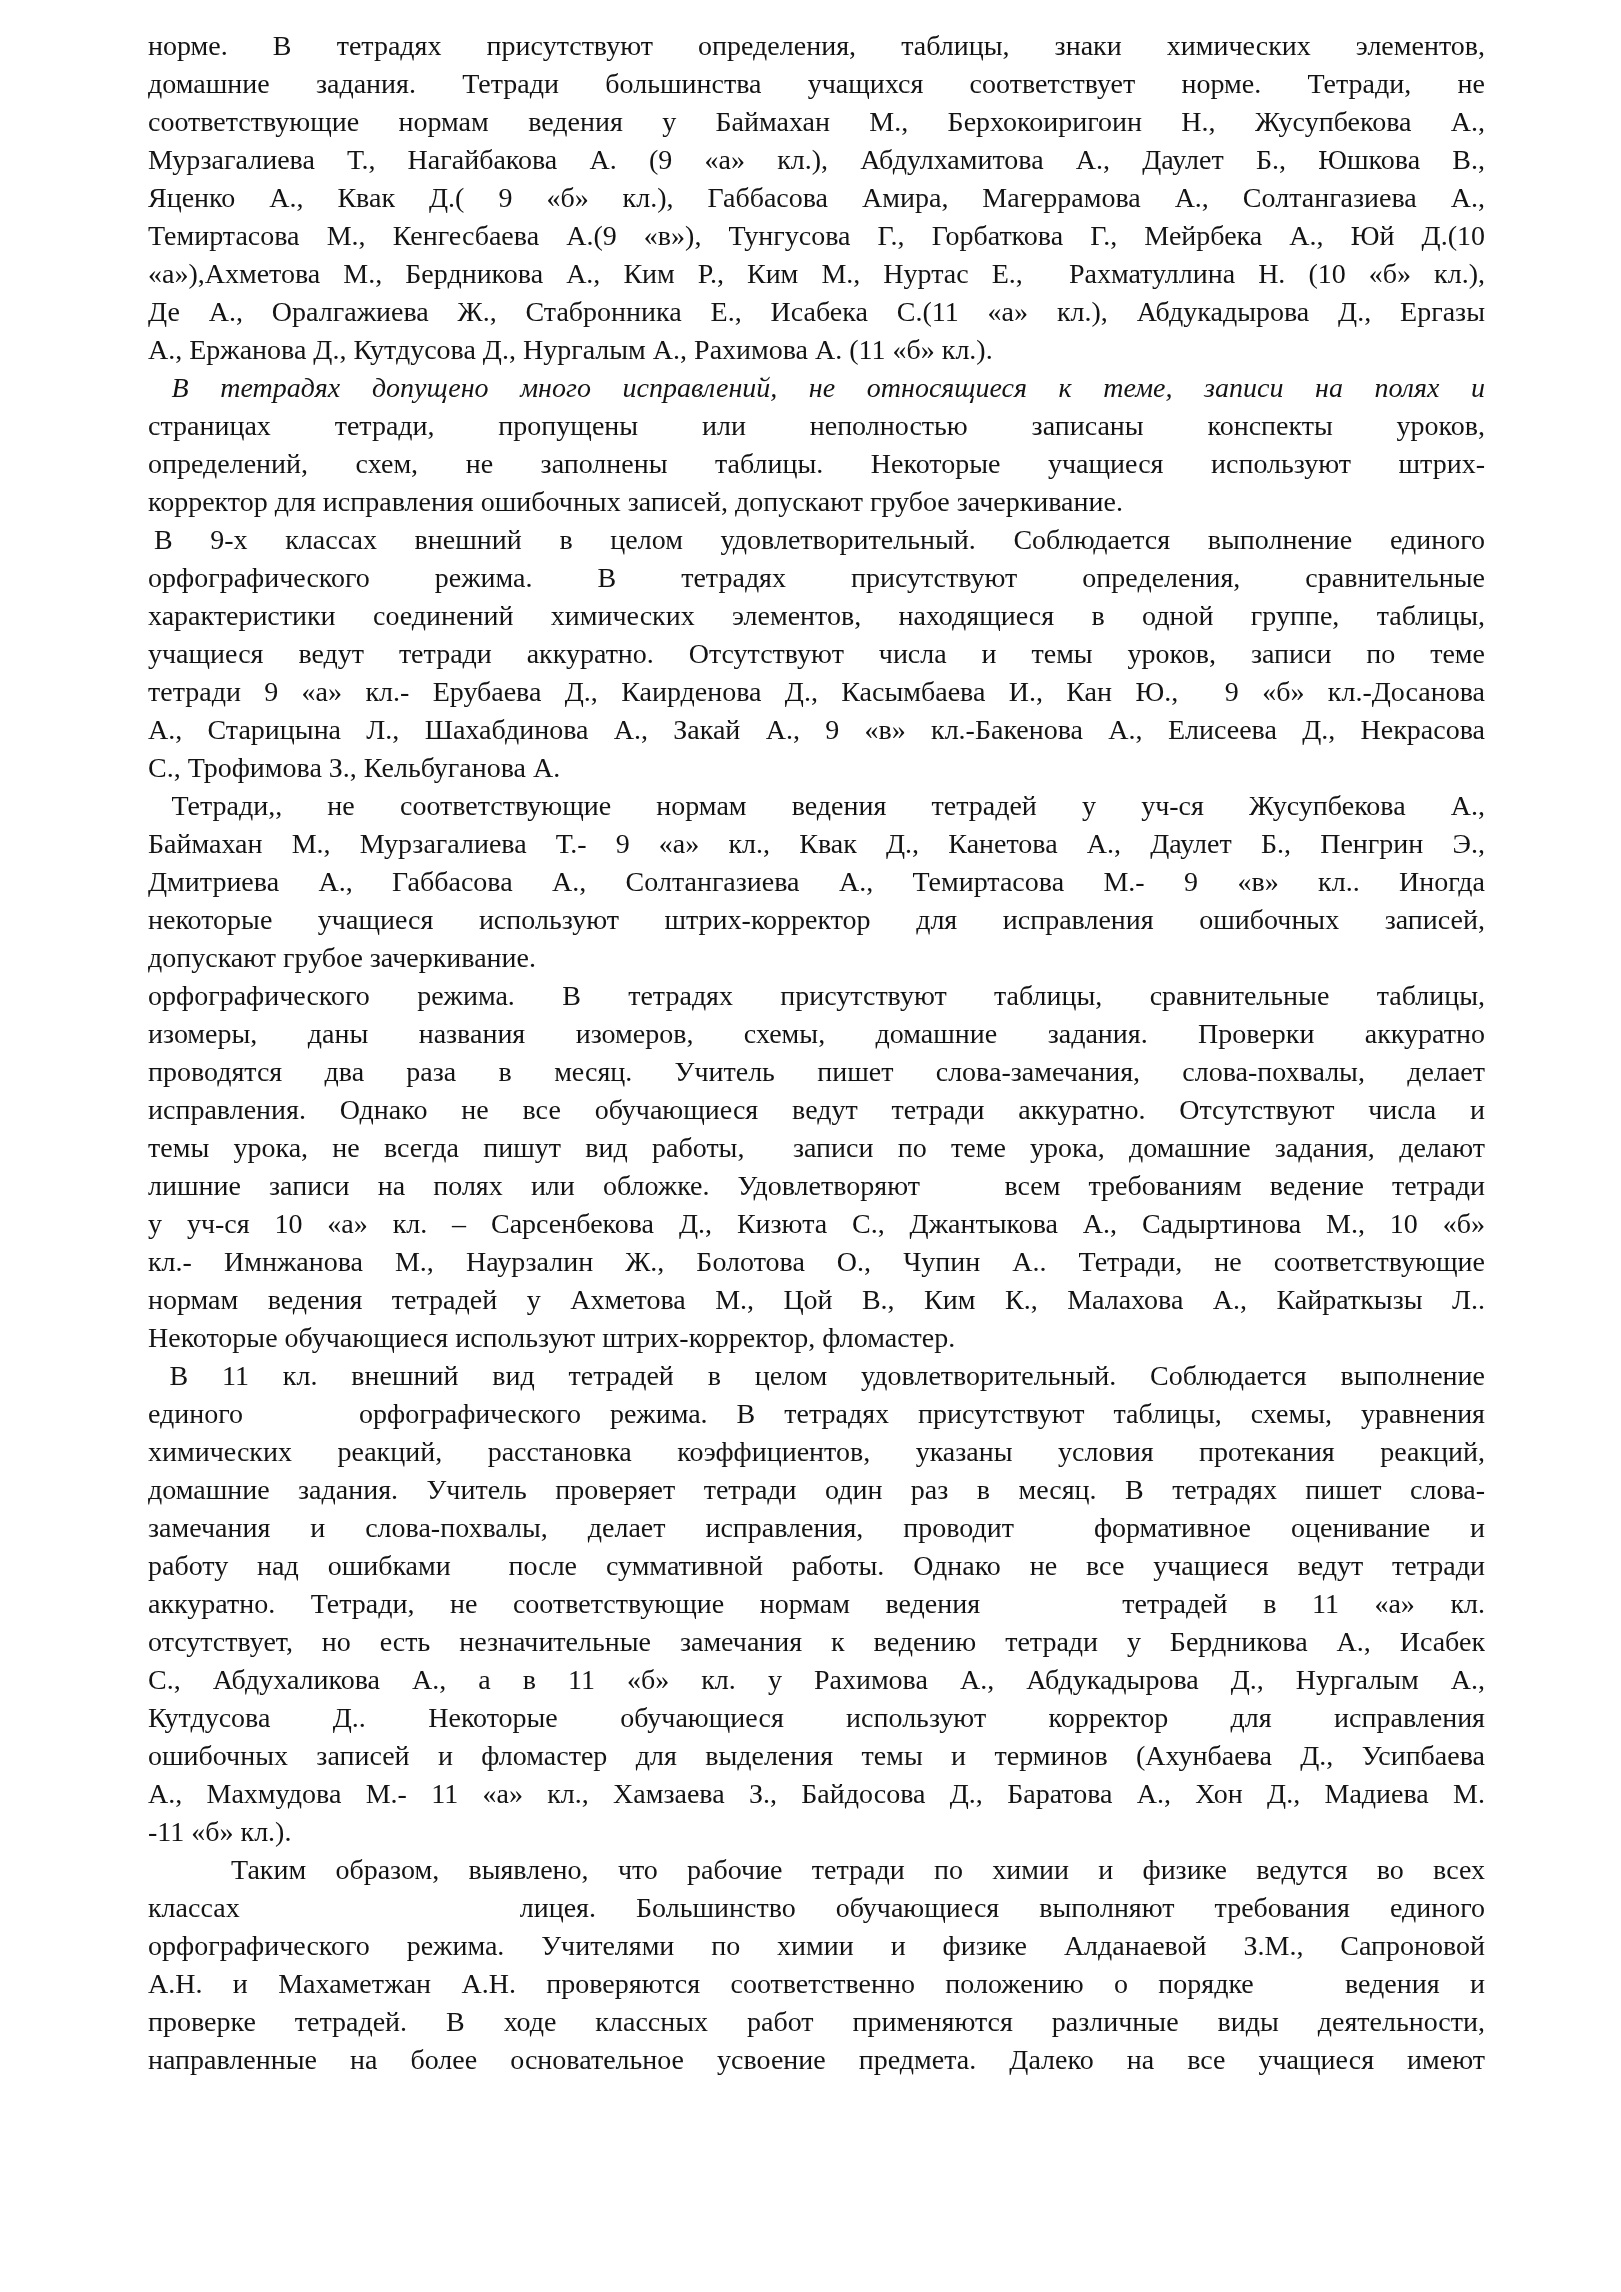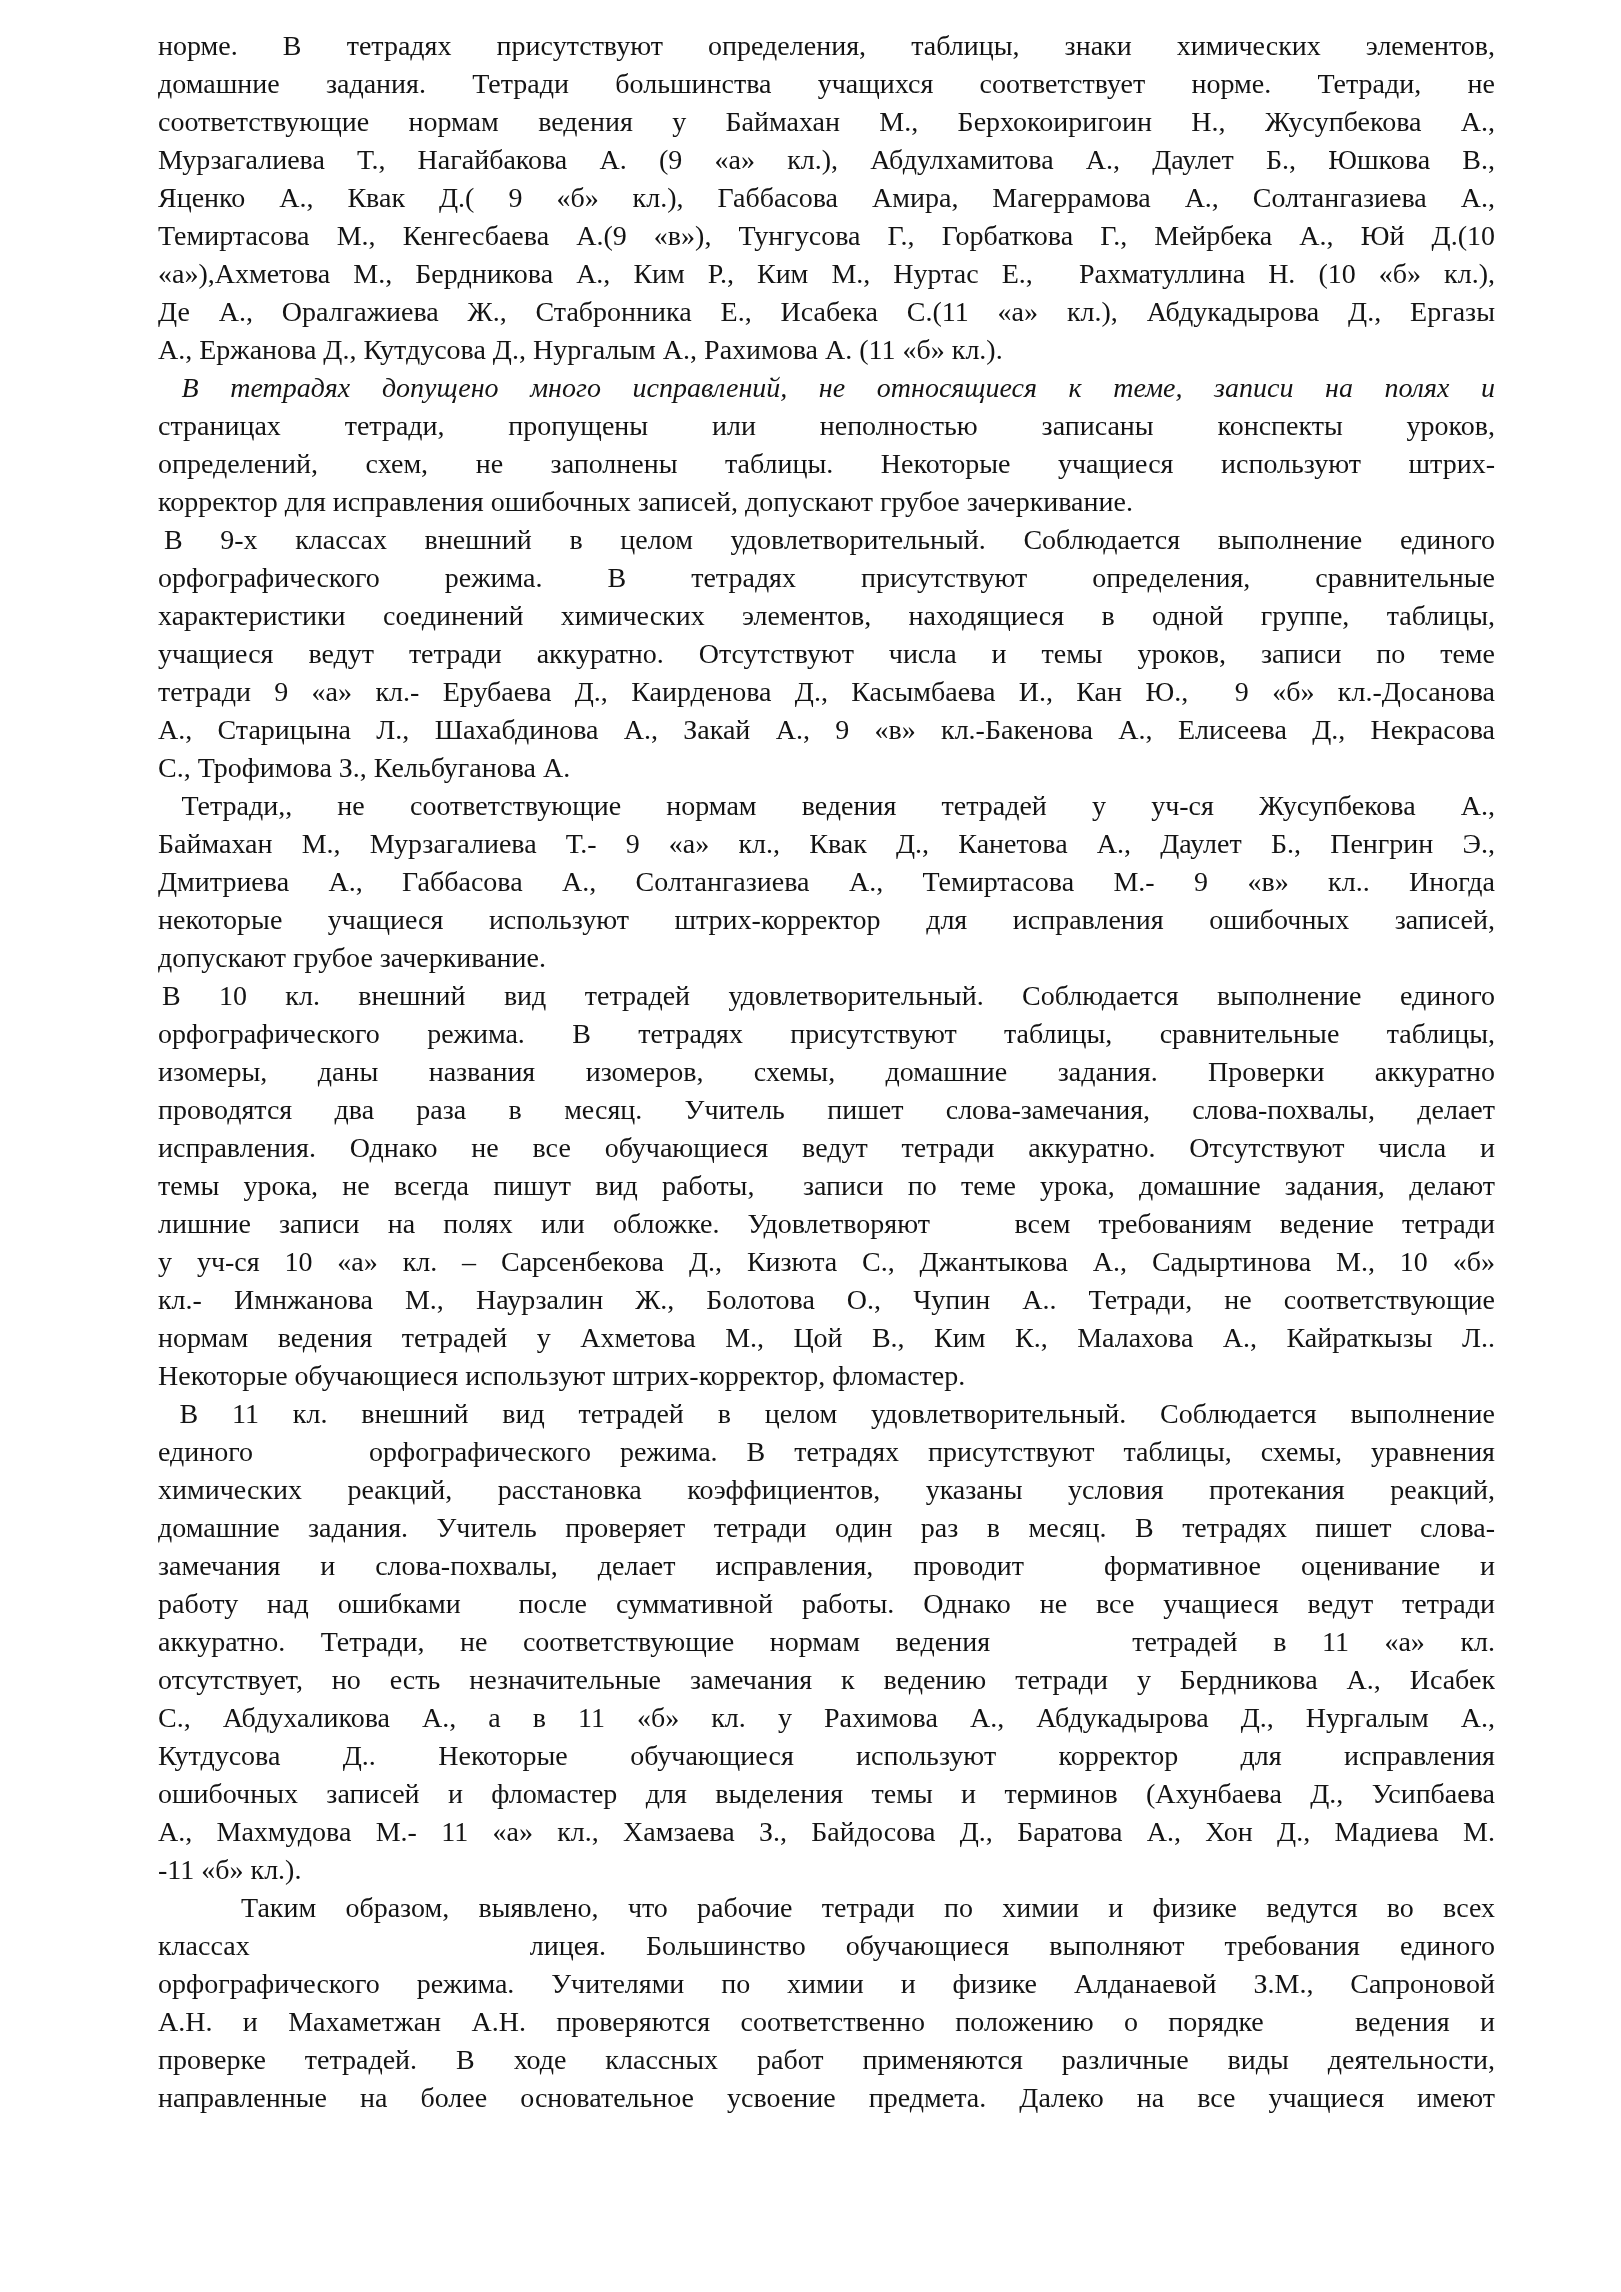--- a/index.html
+++ b/index.html
@@ -17,21 +17,21 @@
   .page {
     position: absolute;
     left: 0; top: 0;
     width: 1621px;
     height: 2293px;
     background: #ffffff;
     overflow: hidden;
   }
   .content {
     position: absolute;
-    left: 158px;
+    left: 148px;
     top: 27.4px;
     width: 1337px;
   }
   .paragraph {
     margin: 0;
     padding: 0;
   }
   .line {
     height: 38px;
     line-height: 38px;
@@ -77,21 +77,20 @@
         <div class="line last">С., Трофимова З., Кельбуганова А.</div>
       </div>
       <div class="paragraph">
         <div class="line" style="text-indent: 23.5px;">Тетради,, не соответствующие нормам ведения тетрадей у уч-ся Жусупбекова А.,</div>
         <div class="line">Баймахан М., Мурзагалиева Т.- 9 «а» кл., Квак Д., Канетова А., Даулет Б., Пенгрин Э.,</div>
         <div class="line">Дмитриева А., Габбасова А., Солтангазиева А., Темиртасова М.- 9 «в» кл.. Иногда</div>
         <div class="line">некоторые учащиеся используют штрих-корректор для исправления ошибочных записей,</div>
         <div class="line last">допускают грубое зачеркивание.</div>
       </div>
       <div class="paragraph">
-        <div class="line" style="text-indent: 3.9px;">В 10 кл. внешний вид тетрадей удовлетворительный. Соблюдается выполнение единого</div>
         <div class="line">орфографического режима. В тетрадях присутствуют таблицы, сравнительные таблицы,</div>
         <div class="line">изомеры, даны названия изомеров, схемы, домашние задания. Проверки аккуратно</div>
         <div class="line">проводятся два раза в месяц. Учитель пишет слова-замечания, слова-похвалы, делает</div>
         <div class="line">исправления. Однако не все обучающиеся ведут тетради аккуратно. Отсутствуют числа и</div>
         <div class="line">темы урока, не всегда пишут вид работы, &nbsp;записи по теме урока, домашние задания, делают</div>
         <div class="line">лишние записи на полях или обложке. Удовлетворяют &nbsp;&nbsp;всем требованиям ведение тетради</div>
         <div class="line">у уч-ся 10 «а» кл. – Сарсенбекова Д., Кизюта С., Джантыкова А., Садыртинова М., 10 «б»</div>
         <div class="line">кл.- Имнжанова М., Наурзалин Ж., Болотова О., Чупин А.. Тетради, не соответствующие</div>
         <div class="line">нормам ведения тетрадей у Ахметова М., Цой В., Ким К., Малахова А., Кайраткызы Л..</div>
         <div class="line last">Некоторые обучающиеся используют штрих-корректор, фломастер.</div>

